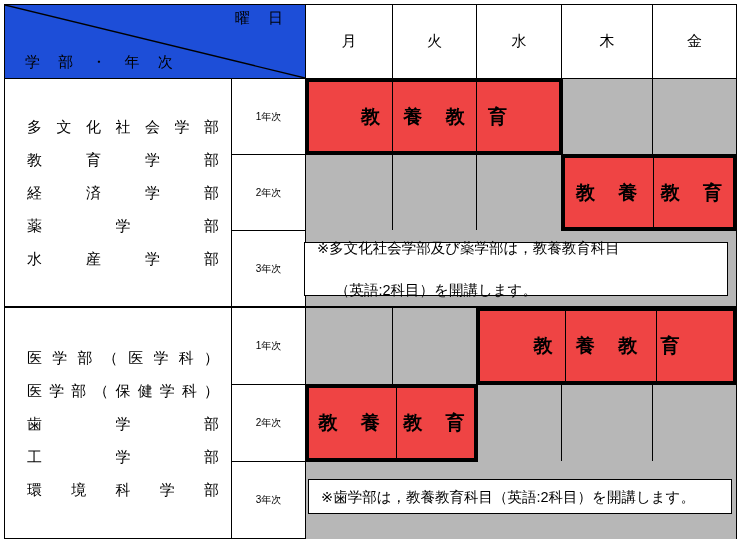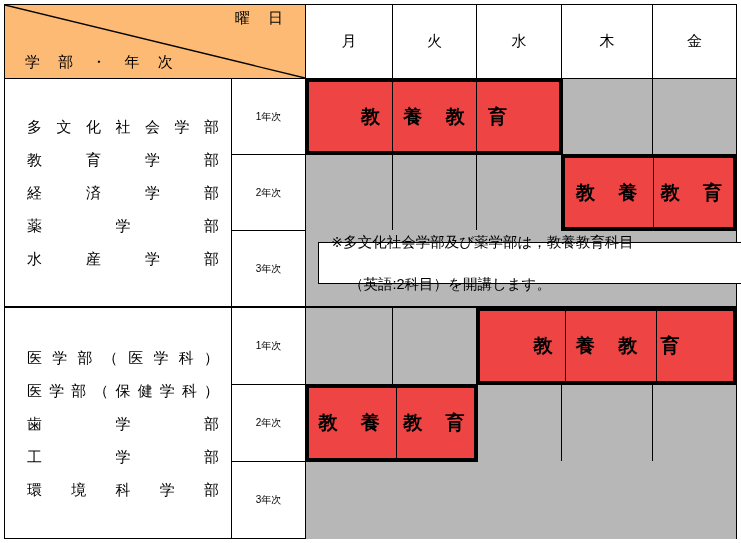--- a/index.html
+++ b/index.html
@@ -50,21 +50,21 @@
 
   
   #corner-header {
     position: absolute;
     left: 4px;
     top: 4px;
     width: 302px;
     height: 75px;
     box-sizing: border-box;
     border: 1px solid #000000;
-    background: #fdba74;
+    background: #1d4ed8;
   }
   #corner-diagonal {
     position: absolute;
     left: 0; top: 0;
     width: 100%; height: 100%;
     pointer-events: none;
   }
   #corner-weekday-label {
     position: absolute;
     right: 8px;
@@ -245,21 +245,21 @@
 
   <div class="cell gray" style="left:305px; top:154px; width:88px; height:77px;"></div>
   <div class="cell gray" style="left:392px; top:154px; width:85px; height:77px;"></div>
   <div class="cell gray" style="left:476px; top:154px; width:86px; height:77px;"></div>
   <div class="kyoyo-band" style="left:561px; top:154px; width:176px; height:77px;">
     <div class="band-divider" style="left:88px;"></div>
     <div class="kyoyo-label">教 養 教 育</div>
   </div>
 
   <div class="note-row" style="left:305px; top:230px; width:432px; height:77px;"></div>
-  <div class="note-box" style="left:318px; top:242px; width:424px; height:42px;gap:18px;">
+  <div class="note-box" style="left:304px; top:242px; width:424px; height:54px;gap:18px;">
     <div class="note-line">※多文化社会学部及び薬学部は，教養教育科目</div>
     <div class="note-line indent">（英語:2科目）を開講します。</div>
   </div>
 
   <div class="rule" style="left:4px; top:306px; width:733px; height:2px;"></div>
 
   <div class="faculty-block" style="left:4px; top:307px; width:228px; height:232px;">
     <div class="faculty-line">
       <span>医</span>
         <span>学</span>
@@ -314,14 +314,17 @@
 
   <div class="cell gray" style="left:476px; top:384px; width:86px; height:78px;"></div>
   <div class="cell gray" style="left:561px; top:384px; width:92px; height:78px;"></div>
   <div class="cell gray" style="left:652px; top:384px; width:85px; height:78px;"></div>
   <div class="kyoyo-band" style="left:305px; top:384px; width:173px; height:78px;">
     <div class="band-divider" style="left:87px;"></div>
     <div class="kyoyo-label">教 養 教 育</div>
   </div>
 
   <div class="note-row" style="left:305px; top:461px; width:432px; height:78px;"></div>
+  <div class="note-box" style="left:308px; top:479px; width:424px; height:35px;">
+    <div class="note-line">※歯学部は，教養教育科目（英語:2科目）を開講します。</div>
+  </div>
 
 </div>
 
 </body></html>

